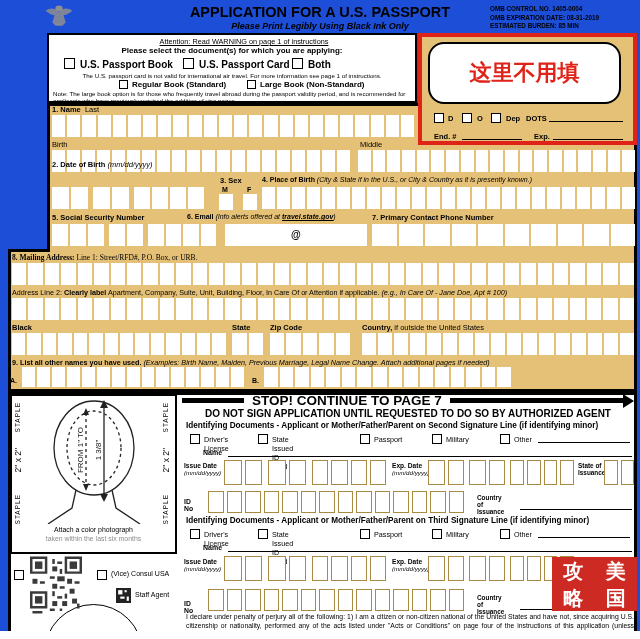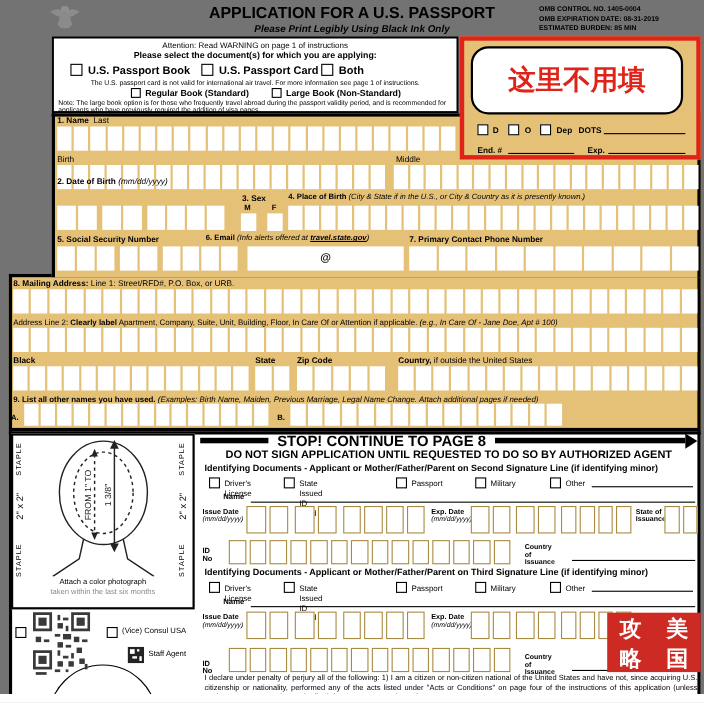--- a/index.html
+++ b/index.html
@@ -1,16 +1,16 @@
 <!DOCTYPE html>
 <html><head>
 <meta charset="utf-8">
 <style>
   html,body{margin:0;padding:0;background:#fff;}
-  #page{position:relative;width:640px;height:631px;overflow:hidden;background:#737373;
+  #page{position:relative;width:640px;height:631px;overflow:hidden;background:#1d4ed8;
         font-family:"Liberation Sans","DejaVu Sans",sans-serif;color:#000;}
   .abs{position:absolute;}
   .b{font-weight:bold;}
   .i{font-style:italic;}
   .ctr{text-align:center;}
   .cb{display:inline-block;width:10px;height:10px;border:1.5px solid #000;background:#fff;vertical-align:middle;box-sizing:border-box;}
   .cb.sm{width:9px;height:9px;}
   .crow{position:absolute;display:flex;gap:2px;}
   .crow .cell{flex:1;background:#fff;}
   .crow.gold{gap:3px;}
@@ -39,39 +39,39 @@
   </span>
   <div class="abs ctr" style="left:160px;top:4px;width:320px;font-size:14.5px;font-weight:bold;">APPLICATION FOR A U.S. PASSPORT</div>
   <div class="abs ctr b i" style="left:160px;top:21px;width:320px;font-size:9px;">Please Print Legibly Using Black Ink Only</div>
   <div class="abs b" style="left:490px;top:5px;font-size:6.3px;line-height:8.6px;">
     <div>OMB CONTROL NO. 1405-0004</div>
     <div>OMB EXPIRATION DATE:  08-31-2019</div>
     <div>ESTIMATED BURDEN: 85 MIN</div>
   </div>
 
   <div class="abs" style="left:47px;top:33px;width:370px;height:70px;border:2.5px solid #000;box-sizing:border-box;background:#fff;">
-    <div class="abs ctr" style="left:0;top:2px;width:100%;font-size:7.3px;">Attention: Read WARNING on page 1 of instructions</div>
+    <div class="abs ctr" style="left:12px;top:2px;width:100%;font-size:7.3px;text-decoration:underline;">Attention: Read WARNING on page 1 of instructions</div>
     <div class="abs ctr b" style="left:0;top:11px;width:100%;font-size:8px;">Please select the document(s) for which you are applying:</div>
     <span class="cb abs" style="left:15px;top:23px;width:11px;height:11px;"></span>
     <span class="abs" style="left:31px;top:24px;font-size:10px;font-weight:600;">U.S. Passport Book</span>
     <span class="cb abs" style="left:134px;top:23px;width:11px;height:11px;"></span>
     <span class="abs" style="left:150px;top:24px;font-size:10px;font-weight:600;">U.S. Passport Card</span>
     <span class="cb abs" style="left:243px;top:23px;width:11px;height:11px;"></span>
     <span class="abs" style="left:259px;top:24px;font-size:10px;font-weight:600;">Both</span>
     <div class="abs ctr" style="left:0;top:37px;width:100%;font-size:6.2px;">The U.S. passport card is not valid for international air travel.  For more information see page 1 of instructions.</div>
     <span class="cb abs sm" style="left:70px;top:45px;"></span>
     <span class="abs b" style="left:83px;top:45px;font-size:8px;">Regular Book (Standard)</span>
     <span class="cb abs sm" style="left:198px;top:45px;"></span>
     <span class="abs b" style="left:211px;top:45px;font-size:8px;">Large Book (Non-Standard)</span>
     <div class="abs" style="left:4px;top:56px;width:358px;font-size:6.2px;line-height:6.8px;">Note: The large book option is for those who frequently travel abroad during the passport validity period, and is recommended for applicants who have previously required the addition of visa pages.</div>
   </div>
 
   <div class="abs tan" style="left:418px;top:33px;width:219px;height:112px;border:4px solid #e02318;box-sizing:border-box;z-index:6;">
     <div class="abs" style="left:6px;top:5px;width:193px;height:62px;border:2px solid #000;border-radius:16px;background:#fff;box-sizing:border-box;">
-      <div class="ctr" style="font-size:25px;font-weight:bold;color:#e02318;line-height:58px;font-family:'DejaVu Sans',sans-serif;">这里不用填</div>
+      <div class="ctr" style="font-size:22px;font-weight:bold;color:#e02318;line-height:58px;font-family:'DejaVu Sans',sans-serif;">这里不用填</div>
     </div>
     <span class="cb abs" style="left:12px;top:76px;"></span>
     <span class="abs b" style="left:26px;top:77px;font-size:7.5px;">D</span>
     <span class="cb abs" style="left:40px;top:76px;"></span>
     <span class="abs b" style="left:55px;top:77px;font-size:7.5px;">O</span>
     <span class="cb abs" style="left:69px;top:76px;"></span>
     <span class="abs b" style="left:84px;top:77px;font-size:7.5px;">Dep</span>
     <span class="abs b" style="left:104px;top:77px;font-size:7.5px;">DOTS</span>
     <span class="ul abs" style="left:127px;top:75px;width:74px;"></span>
     <span class="abs b" style="left:12px;top:95px;font-size:7.5px;">End. #</span>
@@ -234,21 +234,21 @@
         <div class="cell"></div>
         <div class="cell"></div>
         <div class="cell"></div>
         <div class="cell"></div>
       </div>
   </div>
 
   <div class="abs tan" style="left:8px;top:249px;width:629px;height:143px;border:3px solid #000;box-sizing:border-box;z-index:1;"></div>
 
   <div class="abs" style="z-index:3;">
-    <div class="lbl" style="left:12px;top:253px;"><span class="b">8.  Mailing Address:</span>&nbsp;<span>Line 1: Street/RFD#, P.O. Box, or URB.</span></div>
+    <div class="lbl" style="left:12px;top:253px;font-family:Liberation Serif, serif;"><span class="b">8.  Mailing Address:</span>&nbsp;<span>Line 1: Street/RFD#, P.O. Box, or URB.</span></div>
     <div class="crow" style="left:12px;top:263px;width:622px;height:22px;">
         <div class="cell"></div>
         <div class="cell"></div>
         <div class="cell"></div>
         <div class="cell"></div>
         <div class="cell"></div>
         <div class="cell"></div>
         <div class="cell"></div>
         <div class="cell"></div>
         <div class="cell"></div>
@@ -487,21 +487,21 @@
       <rect x="2" y="4" width="2" height="1" fill="#fff"></rect>
     <rect x="5" y="4" width="1" height="2" fill="#fff"></rect>
   </svg>
   <span class="abs" style="left:135px;top:591px;font-size:7px;z-index:3;">Staff Agent</span>
   <div class="abs" style="left:44px;top:604px;width:97px;height:97px;border:1.5px solid #000;border-radius:50%;z-index:3;">
     <div class="ctr i" style="margin-top:28px;font-size:7px;">(Seal)</div>
   </div>
 
   <div class="abs" style="left:182px;top:393px;width:452px;height:15px;display:flex;align-items:center;z-index:3;">
     <div style="flex:0 0 62px;height:5px;background:#000;"></div>
-    <div style="padding:0 8px;font-weight:bold;font-size:13.5px;white-space:nowrap;">STOP! CONTINUE TO PAGE 8</div>
+    <div style="padding:0 8px;font-weight:bold;font-size:13.5px;white-space:nowrap;">STOP! CONTINUE TO PAGE 7</div>
     <div style="flex:1;height:5px;background:#000;"></div>
     <div style="width:0;height:0;border-left:11px solid #000;border-top:7px solid transparent;border-bottom:7px solid transparent;"></div>
   </div>
   <div class="abs ctr b" style="left:182px;top:408px;width:452px;font-size:10px;z-index:3;">DO NOT SIGN APPLICATION UNTIL REQUESTED TO DO SO BY AUTHORIZED AGENT</div>
 
   <div class="abs b" style="left:186px;top:421px;font-size:8.2px;z-index:3;">Identifying Documents - Applicant or Mother/Father/Parent on Second Signature Line (if identifying minor)</div>
   <div class="abs" style="z-index:3;">
     <span class="cb abs" style="left:190px;top:434px;"></span>
     <span class="abs s" style="left:204px;top:435px;">Driver's License</span>
     <span class="cb abs" style="left:258px;top:434px;"></span>

